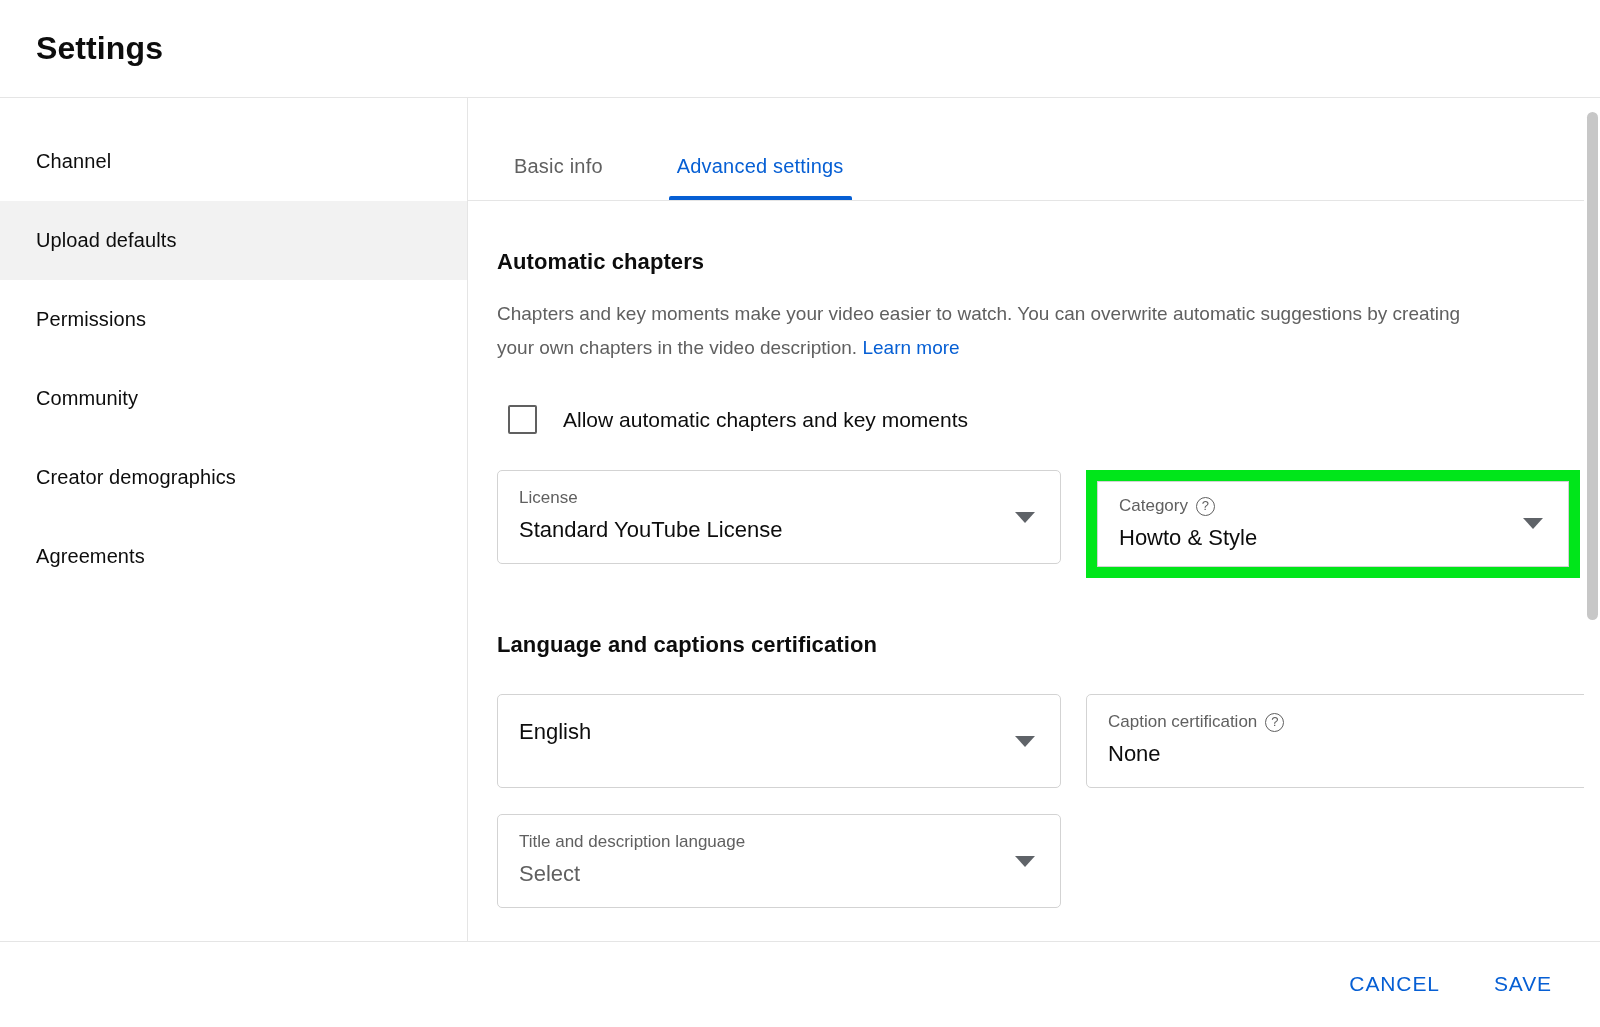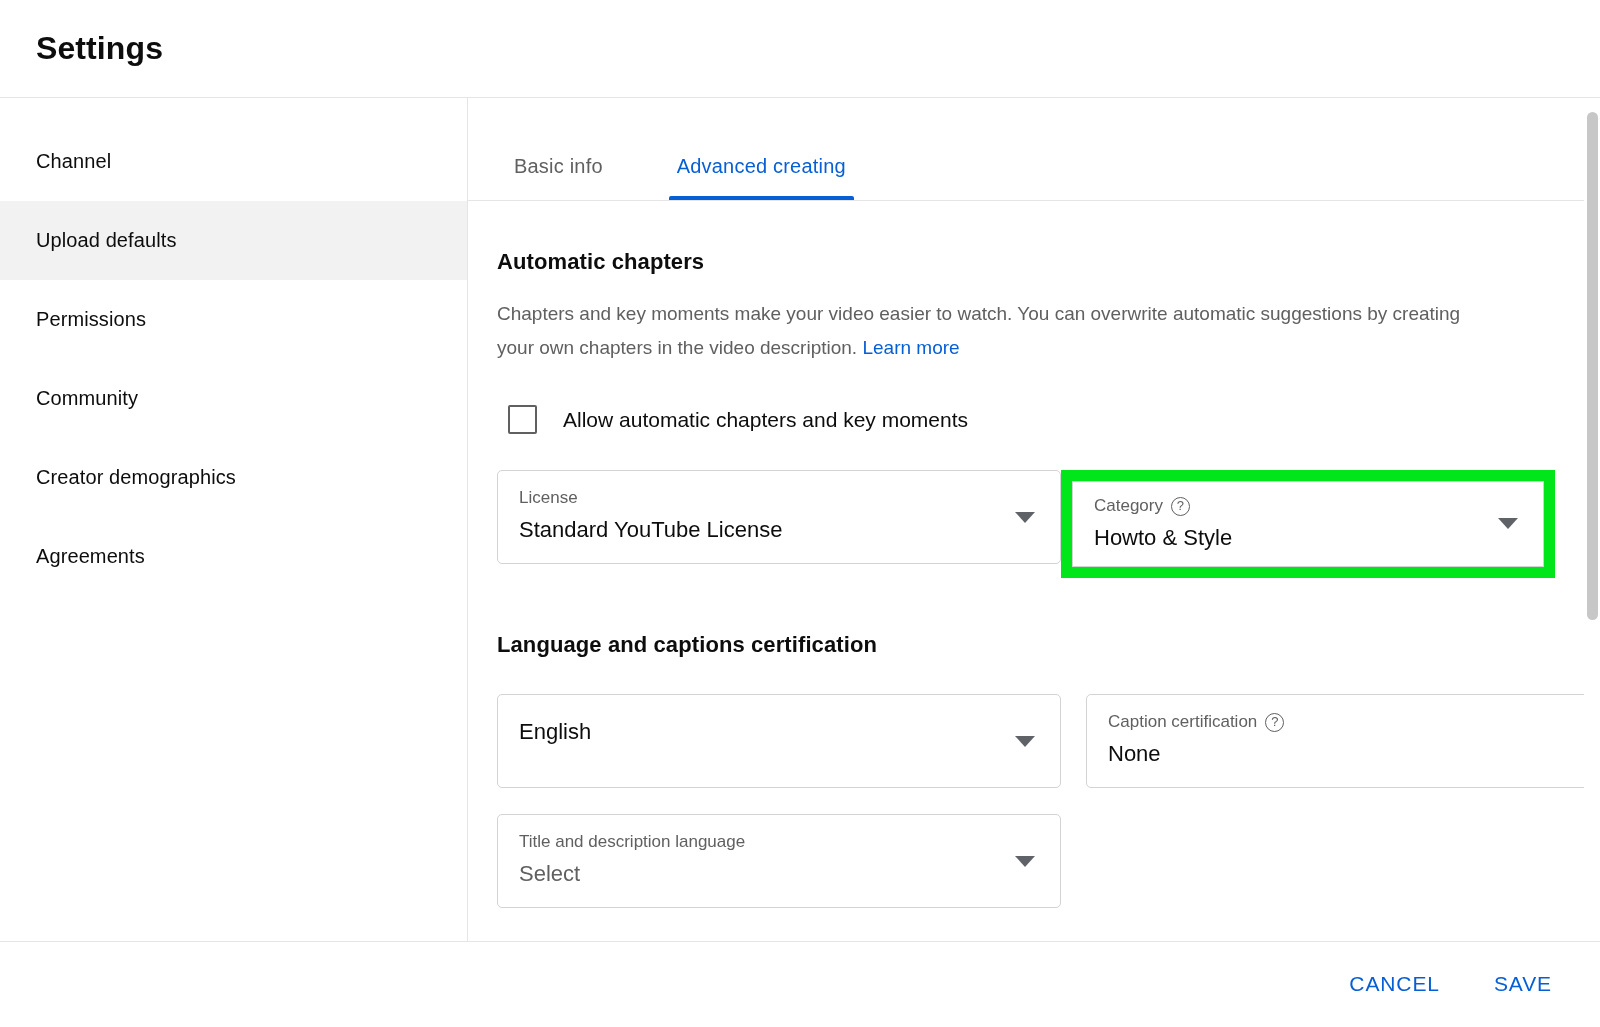--- a/index.html
+++ b/index.html
@@ -219,20 +219,21 @@
     line-height: 16px;
     text-align: center;
     color: #606060;
     font-weight: 500;
     position: relative;
     top: 0px;
   }
 
   
   #category-highlight {
+    margin-left: 25px;
     border: 11px solid #00e61a;
     padding: 0;
     box-sizing: border-box;
     background: #00e61a;
     flex: 0 0 auto;
   }
   #category-highlight .dropdown {
     width: 472px;
     height: 86px;
     border: 1px solid #d3d3d3;
@@ -320,21 +321,21 @@
     </div>
   </nav>
 
   <section id="content-pane">
 
     <div id="tab-bar">
       <div class="tab">
         <span>Basic info</span>
       </div>
       <div class="tab active">
-        <span>Advanced creating</span>
+        <span>Advanced settings</span>
       </div>
     </div>
 
     <div id="scroll-area">
 
       <h2 class="section-title" id="auto-chapters-title">Automatic chapters</h2>
 
       <p class="section-desc">
         <span>Chapters and key moments make your video easier to watch. You can overwrite automatic suggestions by creating your own chapters in the video description.</span>
         <a class="learn-more" href="#">Learn more</a>

